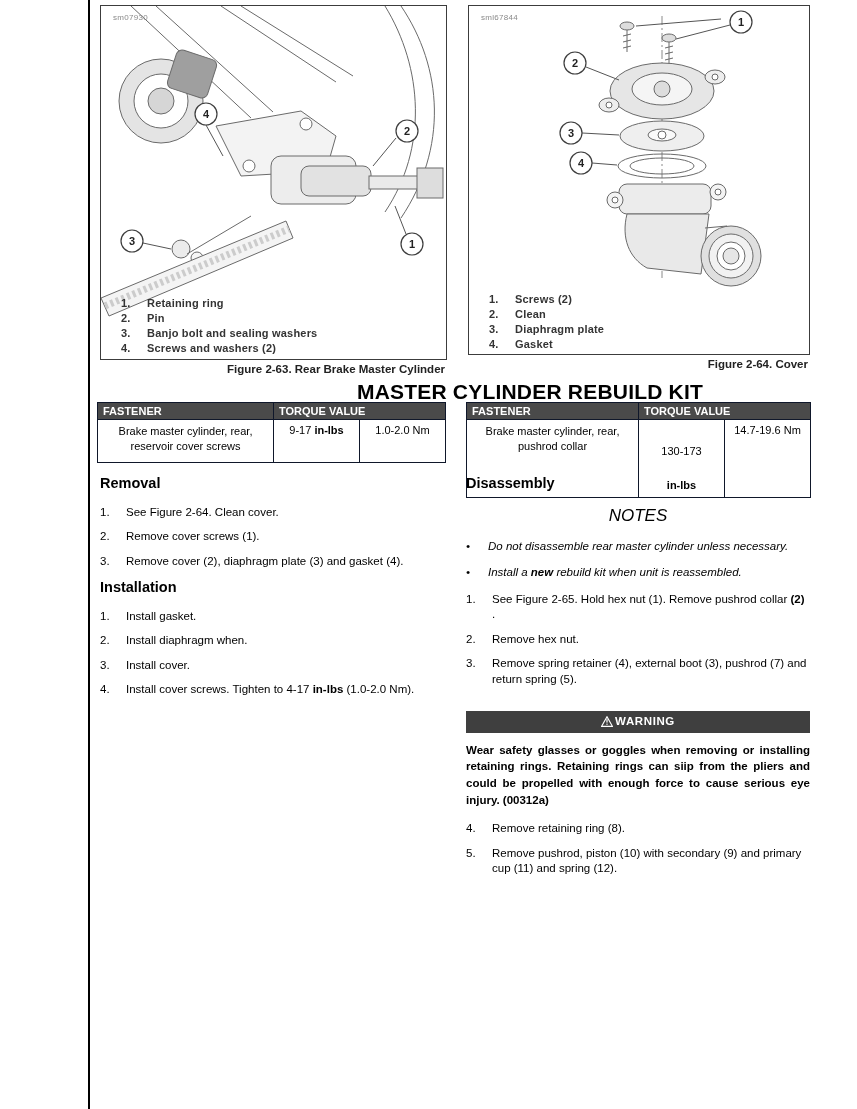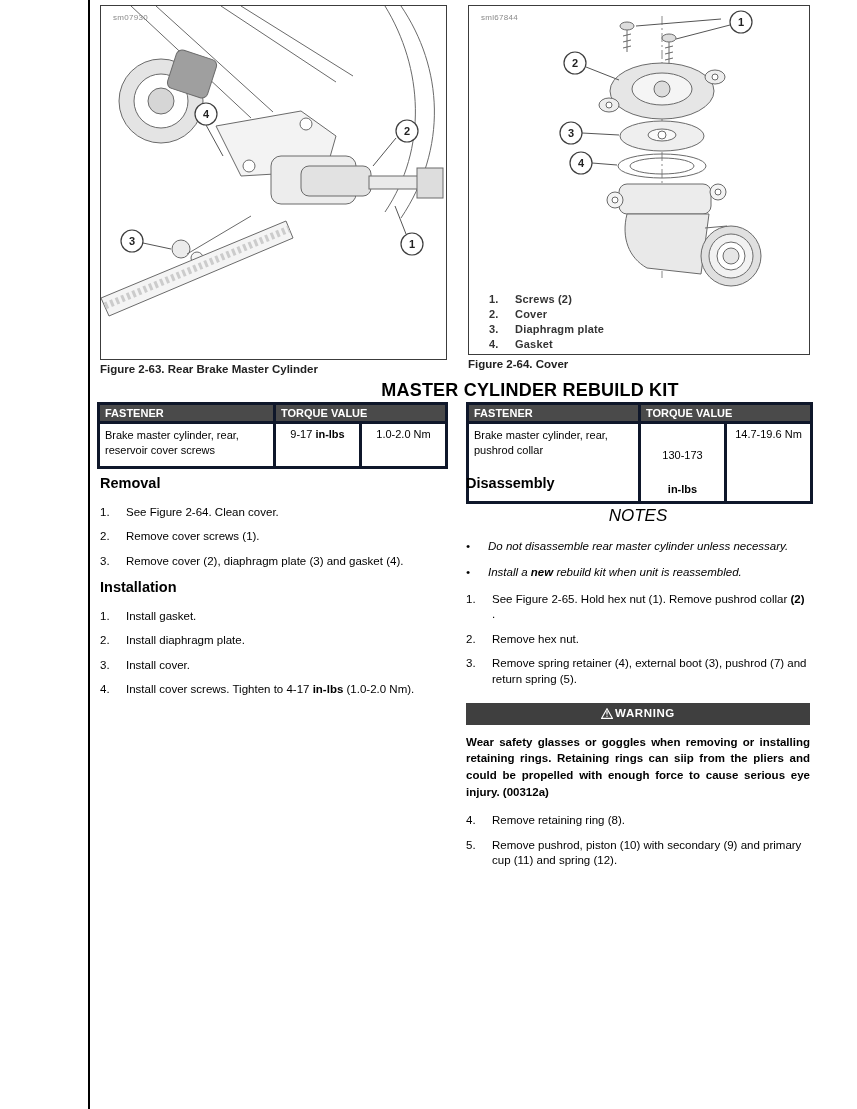--- a/index.html
+++ b/index.html
@@ -10,55 +10,55 @@
   
   .figbox{position:absolute;border:1.5px solid #3c3c3c;background:#fff;}
   #fig1{left:100px;top:5px;width:345px;height:353px;}
   #fig2{left:468px;top:5px;width:340px;height:348px;}
   .figbox svg{position:absolute;left:0;top:0;}
   .figcode{position:absolute;left:12px;top:7px;font-size:8px;color:#8a8a8a;letter-spacing:.3px;}
   .figlegend{position:absolute;left:20px;font-size:11px;font-weight:bold;color:#343434;line-height:15px;letter-spacing:.2px;}
   #fig1 .figlegend{top:290px;}
   #fig2 .figlegend{top:286px;}
   .legrow .num{display:inline-block;width:26px;}
-  .figcaption{position:absolute;text-align:left;font-weight:bold;font-size:11.5px;color:#222;}
+  .figcaption{position:absolute;text-align:right;font-weight:bold;font-size:11.5px;color:#222;}
   #cap1{left:100px;top:363px;width:345px;}
   #cap2{left:468px;top:358px;width:340px;}
 
   .title{position:absolute;top:380px;left:240px;width:580px;text-align:center;
-         font-size:18px;font-weight:bold;letter-spacing:.2px;}
+         font-size:21px;font-weight:bold;letter-spacing:.2px;}
 
   
   .ftable{position:absolute;border-collapse:collapse;font-size:11px;table-layout:fixed;}
   #table-left{left:97px;top:402px;width:348px;}
   #table-right{left:466px;top:402px;width:344px;}
-  .ftable th,.ftable td{border:3px solid #0f172a;}
+  .ftable th,.ftable td{border:1px solid #0f172a;}
   .ftable th{background:#4a4a4a;color:#fff;font-size:11px;padding:2px 5px;}
   .ftable th.fast{text-align:left;}
   .ftable th.torq{text-align:left;}
   .ftable td{vertical-align:top;padding:4px 5px;height:34px;}
-  td.fastcell{text-align:left;line-height:1.35;}
+  td.fastcell{text-align:center;line-height:1.35;}
   td.torqcell{text-align:center;}
   td.stack span,td.stack b{display:block;line-height:1.3;margin-top:20px;}
 
   
   .col{position:absolute;top:470px;font-size:11.5px;line-height:1.35;}
   .col-left{left:100px;width:346px;}
   .col-right{left:466px;width:344px;}
   .section-h{font-size:14.5px;font-weight:bold;margin:4px 0 11px 0;}
   .section-h.later{}
   .step{display:flex;margin-bottom:9px;}
   .step .num{flex:0 0 26px;}
   .step .body{flex:1;}
   .notes-label{text-align:center;font-style:italic;margin:2px 0 11px 0;font-size:17px;}
   .note{display:flex;font-style:italic;margin-bottom:11px;}
   .note .bullet{flex:0 0 22px;}
   .warn-banner{background:#3f3f3f;color:#fff;font-weight:bold;font-size:11.5px;
                letter-spacing:.6px;display:flex;align-items:center;justify-content:center;
-               gap:2px;padding:3px 0;margin:16px 0 9px 0;}
+               gap:2px;padding:3px 0;margin:24px 0 9px 0;}
   .warn-text{font-weight:bold;text-align:justify;line-height:1.45;margin-bottom:13px;}
 
   .footer{position:absolute;top:1130px;right:47px;font-size:12px;font-weight:bold;}
 
   
   .draw{stroke:#6a6a6a;stroke-width:1;fill:none;}
   .callout-circle{fill:#fff;stroke:#3d3d3d;stroke-width:1.2;}
   .callout-text{font:bold 11px "Liberation Sans", sans-serif;fill:#222;}
   .leader{stroke:#555;stroke-width:1;}
 </style>
@@ -110,20 +110,26 @@
         <text class="callout-text" x="105" y="112" text-anchor="middle">4</text>
         <circle class="callout-circle" cx="306" cy="125" r="11"></circle>
         <text class="callout-text" x="306" y="129" text-anchor="middle">2</text>
         <circle class="callout-circle" cx="311" cy="238" r="11"></circle>
         <text class="callout-text" x="311" y="242" text-anchor="middle">1</text>
         <circle class="callout-circle" cx="31" cy="235" r="11"></circle>
         <text class="callout-text" x="31" y="239" text-anchor="middle">3</text>
       </g>
     </svg>
     <div class="figcode">sm07930</div>
+    <div class="figlegend">
+      <div class="legrow"><span class="num">1.</span><span>Retaining ring</span></div>
+      <div class="legrow"><span class="num">2.</span><span>Pin</span></div>
+      <div class="legrow"><span class="num">3.</span><span>Banjo bolt and sealing washers</span></div>
+      <div class="legrow"><span class="num">4.</span><span>Screws and washers (2)</span></div>
+    </div>
   </div>
   <div class="figcaption" id="cap1">Figure 2-63. Rear Brake Master Cylinder</div>
 
   <div class="figbox" id="fig2">
     <svg width="340" height="348" viewBox="0 0 340 348">
       <g class="draw">
         <line x1="193" y1="10" x2="193" y2="272" stroke-dasharray="9 3 2 3" stroke="#8a8a8a"></line>
       </g>
       <g class="draw">
         <ellipse cx="158" cy="20" rx="7" ry="4" fill="#dddddd"></ellipse>
@@ -180,21 +186,21 @@
         <text class="callout-text" x="106" y="61" text-anchor="middle">2</text>
         <circle class="callout-circle" cx="102" cy="127" r="11"></circle>
         <text class="callout-text" x="102" y="131" text-anchor="middle">3</text>
         <circle class="callout-circle" cx="112" cy="157" r="11"></circle>
         <text class="callout-text" x="112" y="161" text-anchor="middle">4</text>
       </g>
     </svg>
     <div class="figcode">sml67844</div>
     <div class="figlegend">
       <div class="legrow"><span class="num">1.</span><span>Screws (2)</span></div>
-      <div class="legrow"><span class="num">2.</span><span>Cover</span></div>
+      <div class="legrow"><span class="num">2.</span><span>Clean</span></div>
       <div class="legrow"><span class="num">3.</span><span>Diaphragm plate</span></div>
       <div class="legrow"><span class="num">4.</span><span>Gasket</span></div>
     </div>
   </div>
   <div class="figcaption" id="cap2">Figure 2-64. Cover</div>
 
   <div class="title">MASTER CYLINDER REBUILD KIT</div>
 
   <table class="ftable" id="table-left">
     <colgroup>
@@ -258,21 +264,21 @@
     </div>
 
     <div class="section-h later">Installation</div>
 
     <div class="step">
       <span class="num">1.</span>
       <span class="body">Install gasket.</span>
     </div>
     <div class="step">
       <span class="num">2.</span>
-      <span class="body">Install diaphragm plate.</span>
+      <span class="body">Install diaphragm when.</span>
     </div>
     <div class="step">
       <span class="num">3.</span>
       <span class="body">Install cover.</span>
     </div>
     <div class="step">
       <span class="num">4.</span>
       <span class="body"><span>Install cover screws. Tighten to 4-17 </span><b>in-lbs</b><span> (1.0-2.0 Nm).</span></span>
     </div>
   </div>

